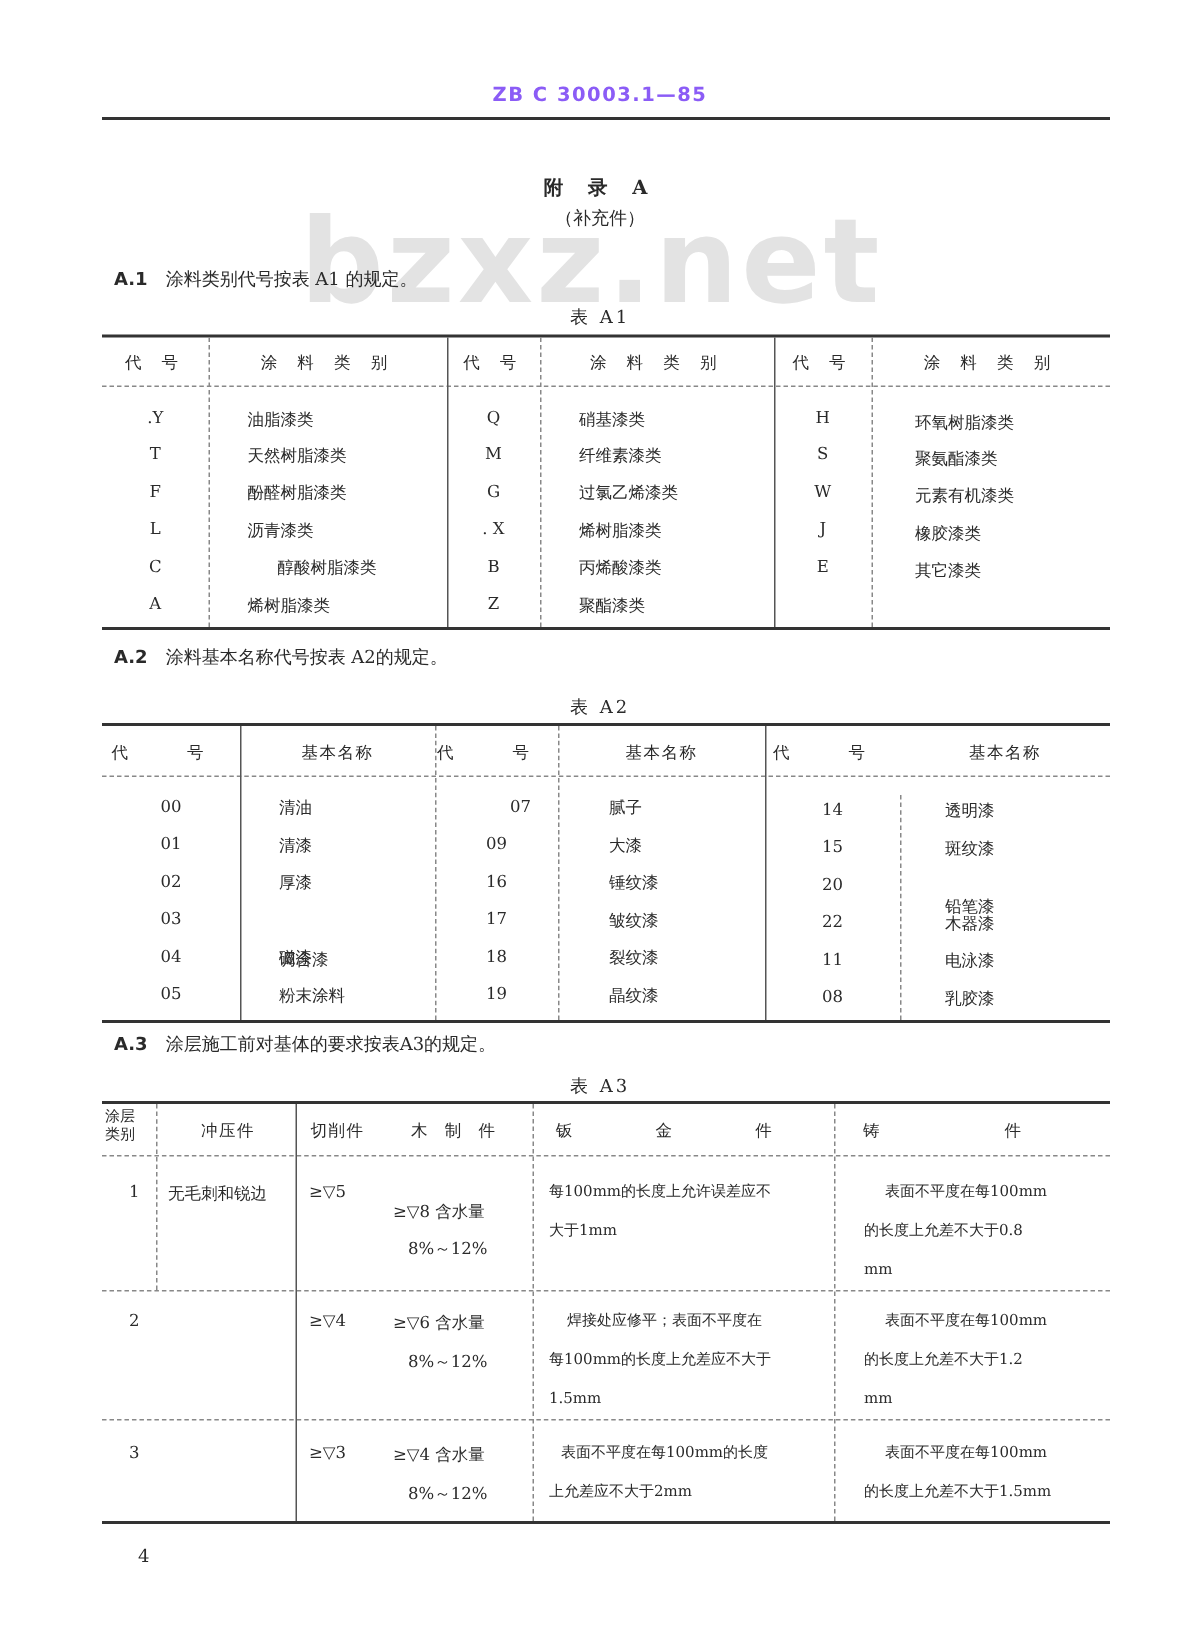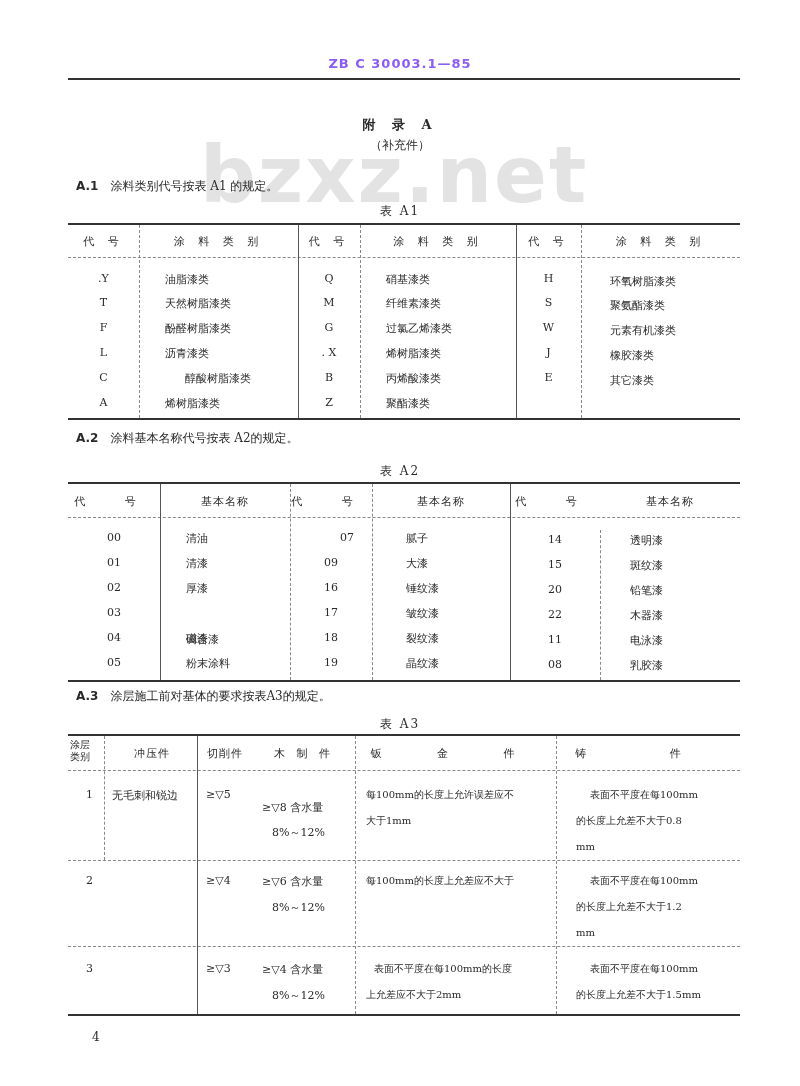--- a/index.html
+++ b/index.html
@@ -144,21 +144,21 @@
     <div class="abs cell" style="left:406px;top:556px;">大漆</div>
     <div class="abs cell code center" style="left:510px;width:90px;top:558px;">15</div>
     <div class="abs cell" style="left:630px;top:558px;">斑纹漆</div>
   </div>
   <div>
     <div class="abs cell code center" style="left:68px;width:92px;top:581px;">02</div>
     <div class="abs cell" style="left:186px;top:581px;">厚漆</div>
     <div class="abs cell code center" style="left:290px;width:82px;top:581px;">16</div>
     <div class="abs cell" style="left:406px;top:581px;">锤纹漆</div>
     <div class="abs cell code center" style="left:510px;width:90px;top:583px;">20</div>
-    <div class="abs cell" style="left:630px;top:583px;">铅笔漆</div>
+    <div class="abs cell" style="left:630px;top:597px;">铅笔漆</div>
   </div>
   <div>
     <div class="abs cell code center" style="left:68px;width:92px;top:606px;">03</div>
     <div class="abs cell" style="left:186px;top:632px;">调合漆</div>
     <div class="abs cell code center" style="left:290px;width:82px;top:606px;">17</div>
     <div class="abs cell" style="left:406px;top:606px;">皱纹漆</div>
     <div class="abs cell code center" style="left:510px;width:90px;top:608px;">22</div>
     <div class="abs cell" style="left:630px;top:608px;">木器漆</div>
   </div>
   <div>
@@ -219,21 +219,23 @@
       <div>mm</div>
     </div>
   </div>
 
   <div>
     <div class="abs cell code" style="left:86px;top:874px;">2</div>
     <div class="abs cell" style="left:206px;top:874px;">≥▽4</div>
     <div class="abs cell" style="left:262px;top:874px;">≥▽6 含水量</div>
     <div class="abs cell" style="left:272px;top:900px;">8%～12%</div>
     <div class="abs a3" style="left:366px;top:868px;">
+      <div style="padding-left:12px;">焊接处应修平；表面不平度在</div>
       <div>每100mm的长度上允差应不大于</div>
+      <div>1.5mm</div>
     </div>
     <div class="abs a3" style="left:576px;top:868px;">
       <div style="padding-left:14px;">表面不平度在每100mm</div>
       <div>的长度上允差不大于1.2</div>
       <div>mm</div>
     </div>
   </div>
 
   <div>
     <div class="abs cell code" style="left:86px;top:962px;">3</div>

